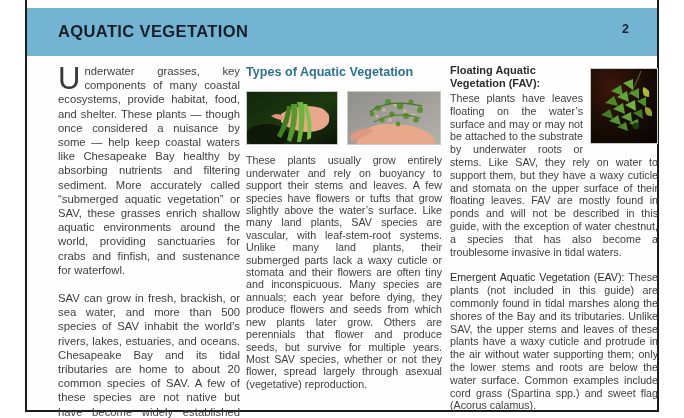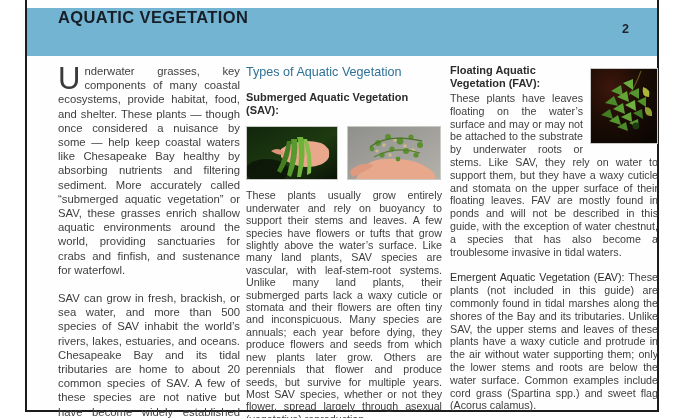--- a/index.html
+++ b/index.html
@@ -13,21 +13,21 @@
     position:absolute;left:25px;top:0;width:634px;height:412px;
     border-left:2px solid #1c1c1c;
     border-right:2px solid #1c1c1c;
     border-bottom:2px solid #1c1c1c;
     background:#fefefe;
     box-sizing:border-box;
   }
   .band{
     position:absolute;left:0;top:8px;width:100%;height:48px;
     background:#73b4d3;
-    display:flex;
+    display:flex;align-items:center;
   }
   .band-title{
     margin-left:31px;
     font-size:17px;font-weight:700;letter-spacing:0.4px;
     color:#181e27;
     transform:scaleX(0.97);transform-origin:left center;
   }
   .band-page-num{
     position:absolute;right:28px;top:14px;
     font-size:12.5px;font-weight:700;color:#20262e;
@@ -35,21 +35,21 @@
   .col{position:absolute;color:#3e3e3e;}
   .col-1{left:31px;top:64px;width:182px;font-size:11.3px;line-height:14.2px;text-align:justify;}
   .col-2{left:219px;top:64px;width:196px;font-size:10.7px;line-height:12.4px;text-align:justify;}
   .col-3{left:423px;top:64px;width:208px;font-size:10.7px;line-height:12.8px;text-align:justify;}
   .dropcap{
     float:left;font-size:31px;line-height:25px;
     padding:2px 4px 0 0;color:#3a3a3a;font-weight:400;
   }
   .para{margin:0 0 14px 0;}
   .types-heading{
-    font-size:12.6px;font-weight:400;color:#2e7195;
+    font-size:12.6px;font-weight:700;color:#2e7195;
     margin:2px 0 13px 0;text-align:left;
   }
   .subhead{
     font-size:11px;font-weight:700;color:#2c2c2c;
     margin:0 12px 9px 0;text-align:left;line-height:13px;
   }
   .subhead-inline{font-weight:400;color:#2c2c2c;}
   .photo-row{display:flex;gap:9px;margin:0 0 9px 0;}
   .photo{border:1px solid #c9c9c6;box-sizing:content-box;display:block;}
   .fav-photo-wrap{float:right;margin:4px 0 6px 7px;}
@@ -67,21 +67,20 @@
     <div class="band-page-num">2</div>
   </div>
 
   <div class="col col-1">
     <p class="para"><span class="dropcap">U</span><span>nderwater grasses, key components of many coastal ecosystems, provide habitat, food, and shelter. These plants — though once considered a nuisance by some — help keep coastal waters like Chesapeake Bay healthy by absorbing nutrients and filtering sediment. More accurately called “submerged aquatic vegetation” or SAV, these grasses enrich shallow aquatic environments around the world, providing sanctuaries for crabs and finfish, and sustenance for waterfowl.</span></p>
     <p class="para">SAV can grow in fresh, brackish, or sea water, and more than 500 species of SAV inhabit the world’s rivers, lakes, estuaries, and oceans. Chesapeake Bay and its tidal tributaries are home to about 20 common species of SAV. A few of these species are not native but have become widely established throughout the Bay.</p>
   </div>
 
   <div class="col col-2">
     <h2 class="types-heading">Types of Aquatic Vegetation</h2>
-    <h3 class="subhead">Submerged Aquatic Vegetation (SAV):</h3>
 
     <div class="photo-row">
 
       <svg class="photo" width="90" height="52" viewBox="0 0 90 52">
         <defs>
           <linearGradient id="g1" x1="0" y1="0" x2="1" y2="1">
             <stop offset="0" stop-color="#12260c"></stop>
             <stop offset="0.55" stop-color="#1d3a10"></stop>
             <stop offset="1" stop-color="#0a1406"></stop>
           </linearGradient>

